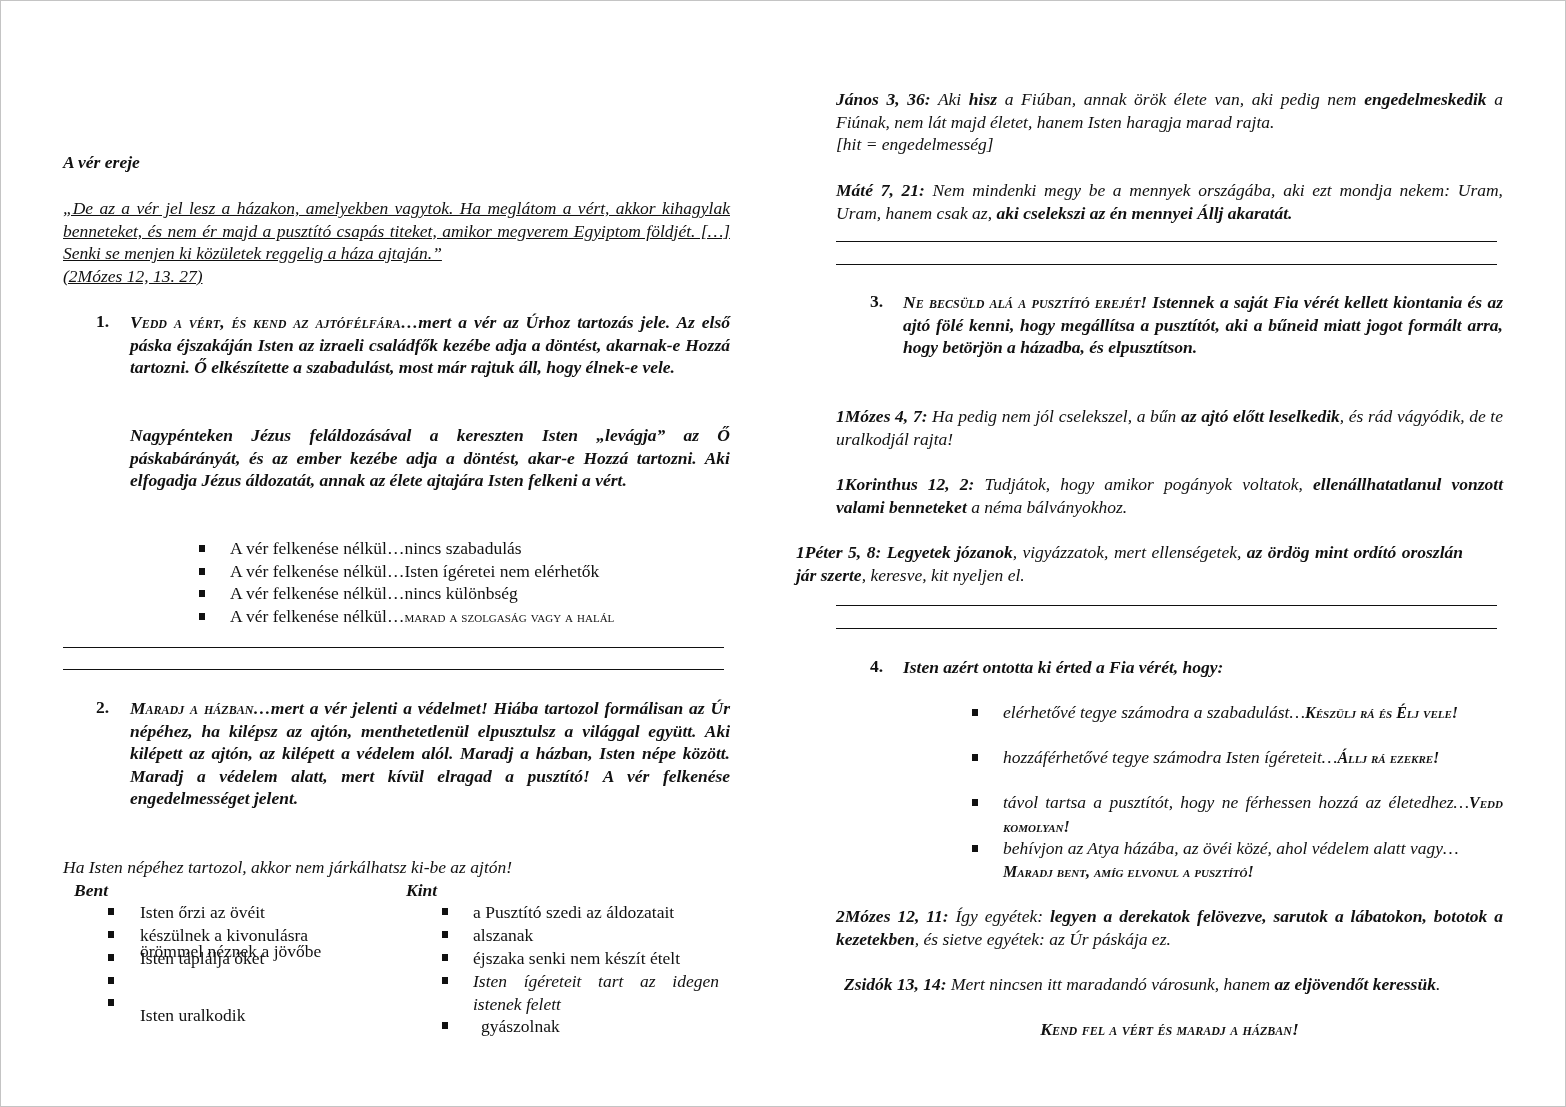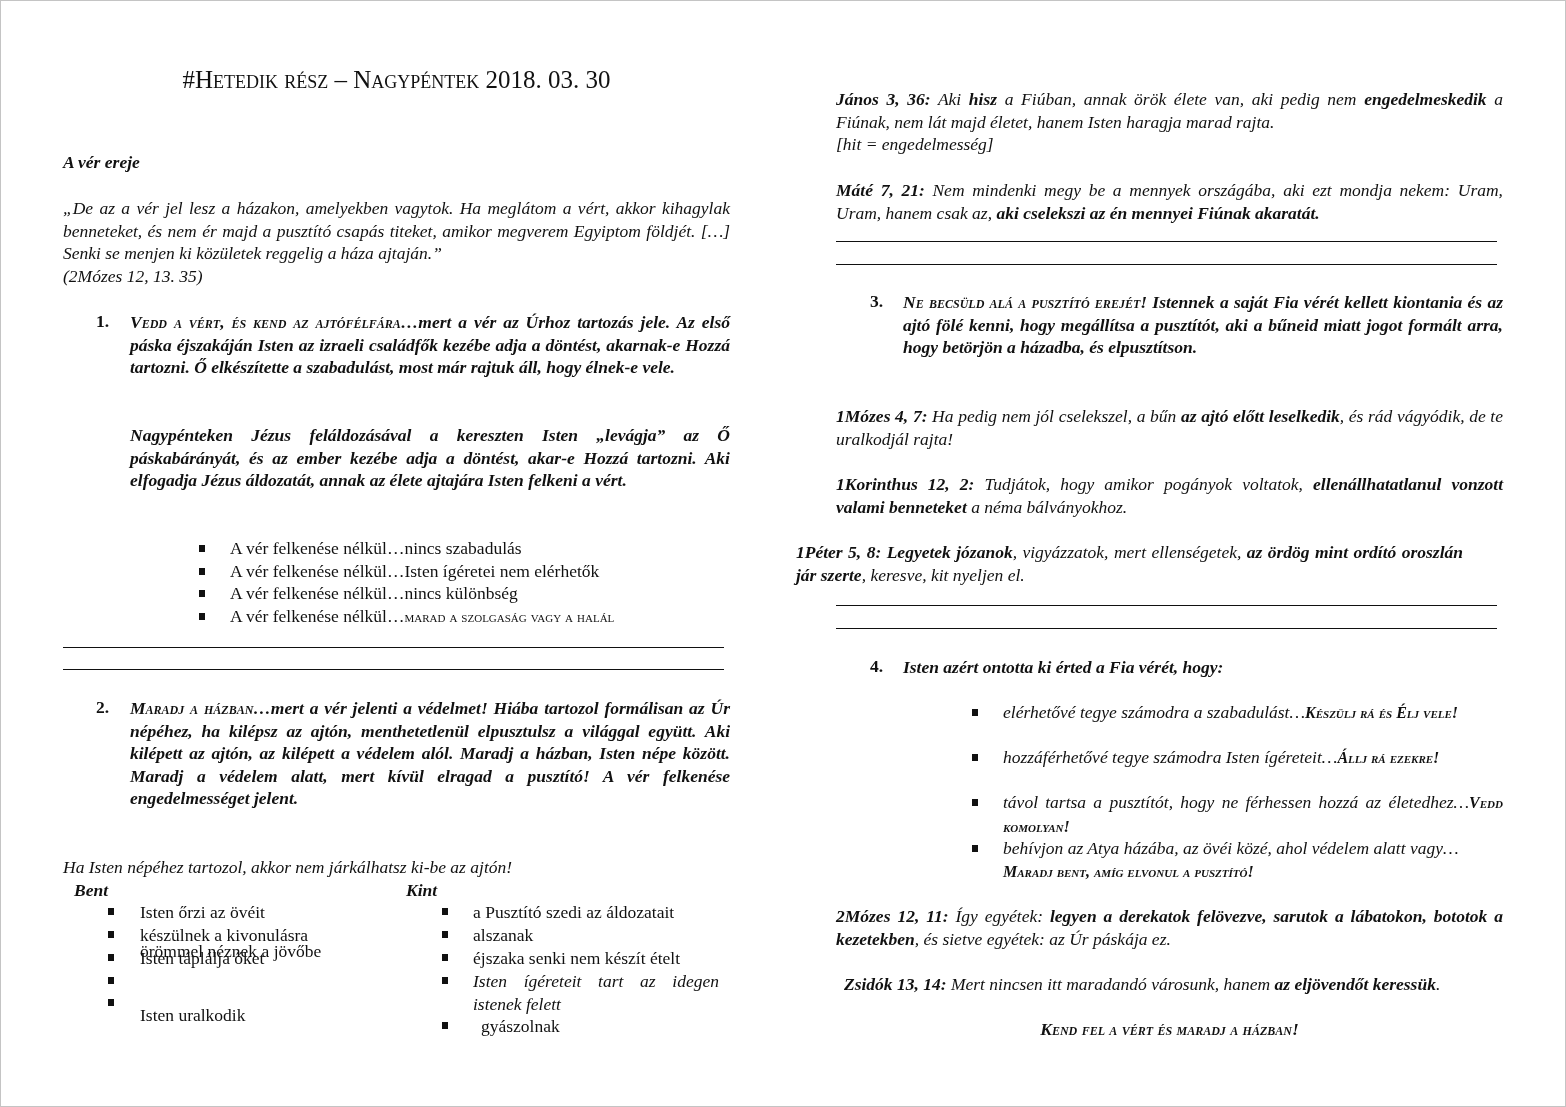--- a/index.html
+++ b/index.html
@@ -20,28 +20,27 @@
   .sq { position:absolute; width:6px; height:7px; background:#111; }
   .center { text-align:center; }
   .csm { font-variant:small-caps; font-size:16px; }
 </style>
 </head>
 <body>
 
 <div class="frame"></div>
 
 <div class="title" style="top:62px;">
-  <div>#Hetedik rész – Nagypéntek 2018. 03. 30</div>
 </div>
 
 <div class="abs txt b" style="left:63px; top:151px;">A vér ereje</div>
 
-<div class="abs txt it" style="left:63px; top:197px; width:667px;">
+<div class="abs txt it" style="left:63px; top:197px; width:667px;text-decoration:underline;">
   <span>„De az a vér jel lesz a házakon, amelyekben vagytok. Ha meglátom a vért, akkor kihagylak benneteket, és nem ér majd a pusztító csapás titeket, amikor megverem Egyiptom földjét. […] Senki se menjen ki közületek reggelig a háza ajtaján.”</span><br>
-  <span>(2Mózes 12, 13. 35)</span>
+  <span>(2Mózes 12, 13. 27)</span>
 </div>
 
 <div class="num" style="left:96px; top:311px;">1.</div>
 <div class="abs txt b" style="left:130px; top:311px; width:600px;">
   <span class="sc">Vedd a vért, és kend az ajtófélfára</span><span>…mert a vér az Úrhoz tartozás jele. Az első páska éjszakáján Isten az izraeli családfők kezébe adja a döntést, akarnak-e Hozzá tartozni. Ő elkészítette a szabadulást, most már rajtuk áll, hogy élnek-e vele.</span>
 </div>
 <div class="abs txt b" style="left:130px; top:424px; width:600px;">Nagypénteken Jézus feláldozásával a kereszten Isten „levágja” az Ő páskabárányát, és az ember kezébe adja a döntést, akar-e Hozzá tartozni. Aki elfogadja Jézus áldozatát, annak az élete ajtajára Isten felkeni a vért.</div>
 
 <div>
   <div class="sq" style="left:199px; top:545px;"></div>
@@ -91,21 +90,21 @@
   <div class="sq" style="left:442px; top:1022px;"></div>
   <div class="bul" style="left:473px; top:1015px;margin-left:8px;">gyászolnak</div>
 </div>
 
 <div class="abs txt" style="left:836px; top:88px; width:667px;">
   <b>János 3, 36:</b><span> Aki </span><b>hisz</b><span> a Fiúban, annak örök élete van, aki pedig nem </span><b>engedelmeskedik</b><span> a Fiúnak, nem lát majd életet, hanem Isten haragja marad rajta.</span><br>
   <span>[hit = engedelmesség]</span>
 </div>
 
 <div class="abs txt" style="left:836px; top:179px; width:667px;">
-  <b>Máté 7, 21:</b><span> Nem mindenki megy be a mennyek országába, aki ezt mondja nekem: Uram, Uram, hanem csak az, </span><b>aki cselekszi az én mennyei Fiúnak akaratát.</b>
+  <b>Máté 7, 21:</b><span> Nem mindenki megy be a mennyek országába, aki ezt mondja nekem: Uram, Uram, hanem csak az, </span><b>aki cselekszi az én mennyei Állj akaratát.</b>
 </div>
 
 <div class="rule" style="left:836px; width:661px; top:241px;"></div>
 <div class="rule" style="left:836px; width:661px; top:264px;"></div>
 
 <div class="num" style="left:870px; top:291px;">3.</div>
 <div class="abs txt b" style="left:903px; top:291px; width:600px;">
   <span class="sc">Ne becsüld alá a pusztító erejét!</span><span> Istennek a saját Fia vérét kellett kiontania és az ajtó fölé kenni, hogy megállítsa a pusztítót, aki a bűneid miatt jogot formált arra, hogy betörjön a házadba, és elpusztítson.</span>
 </div>
 

